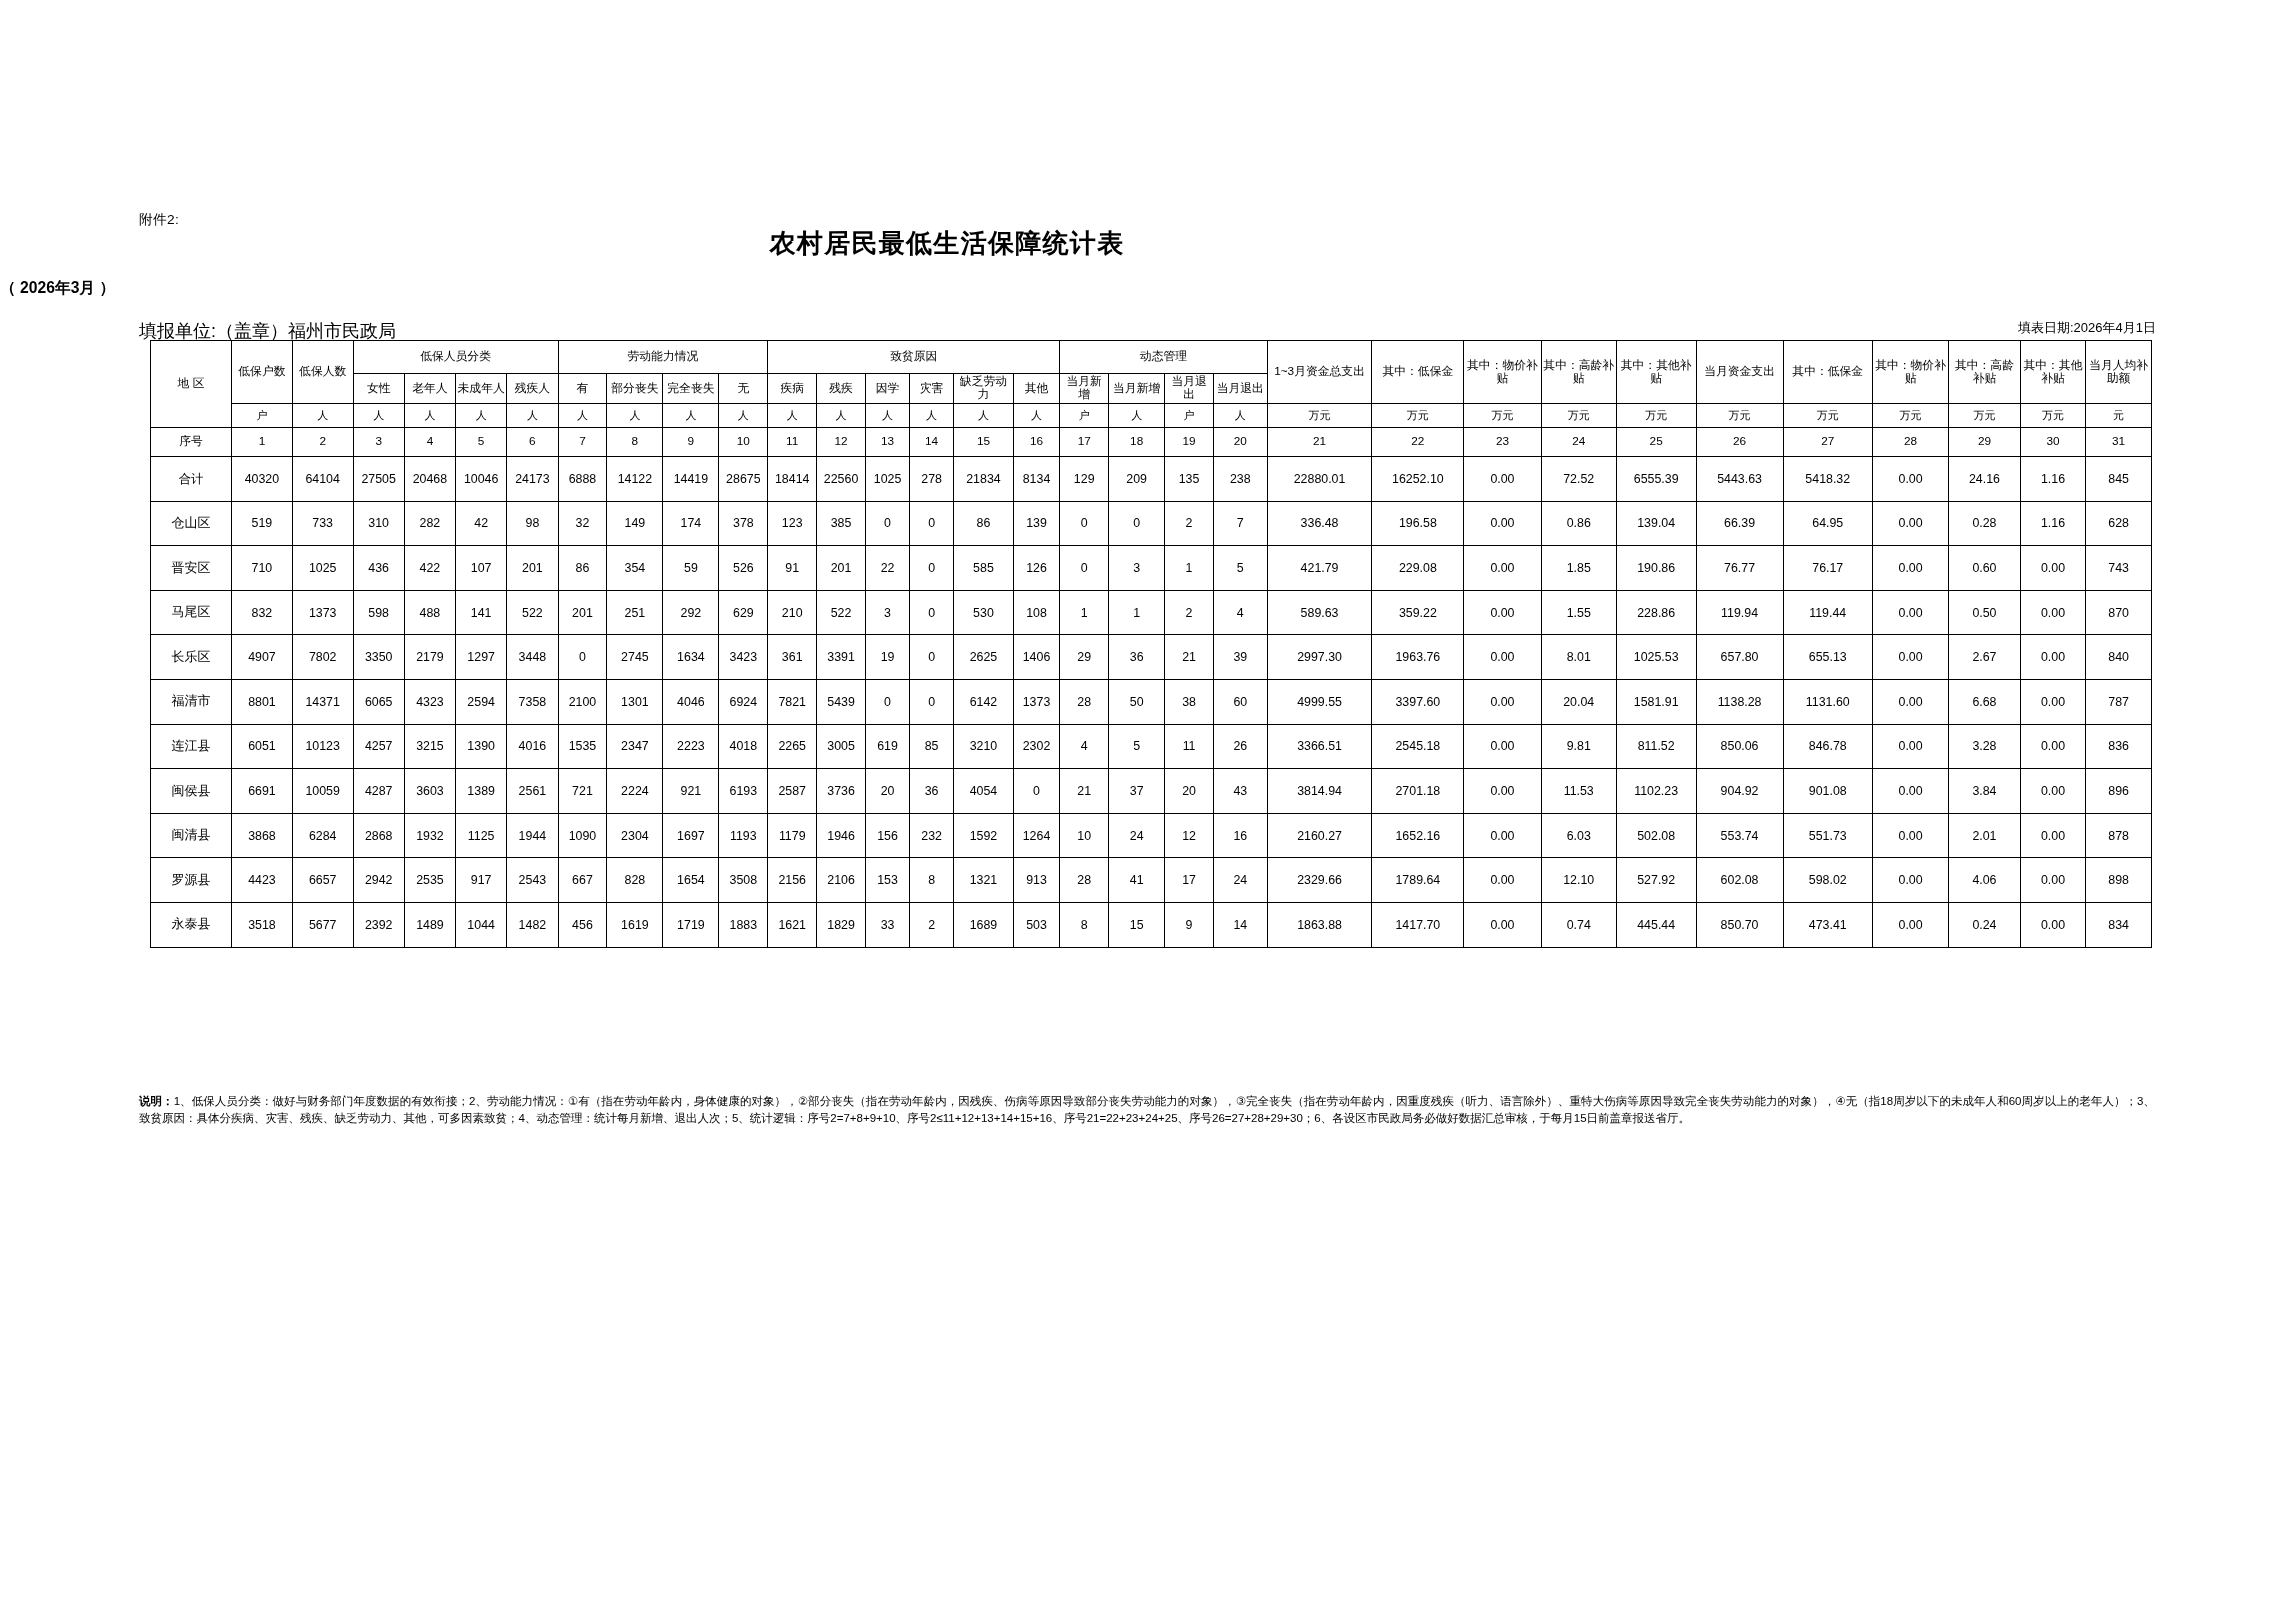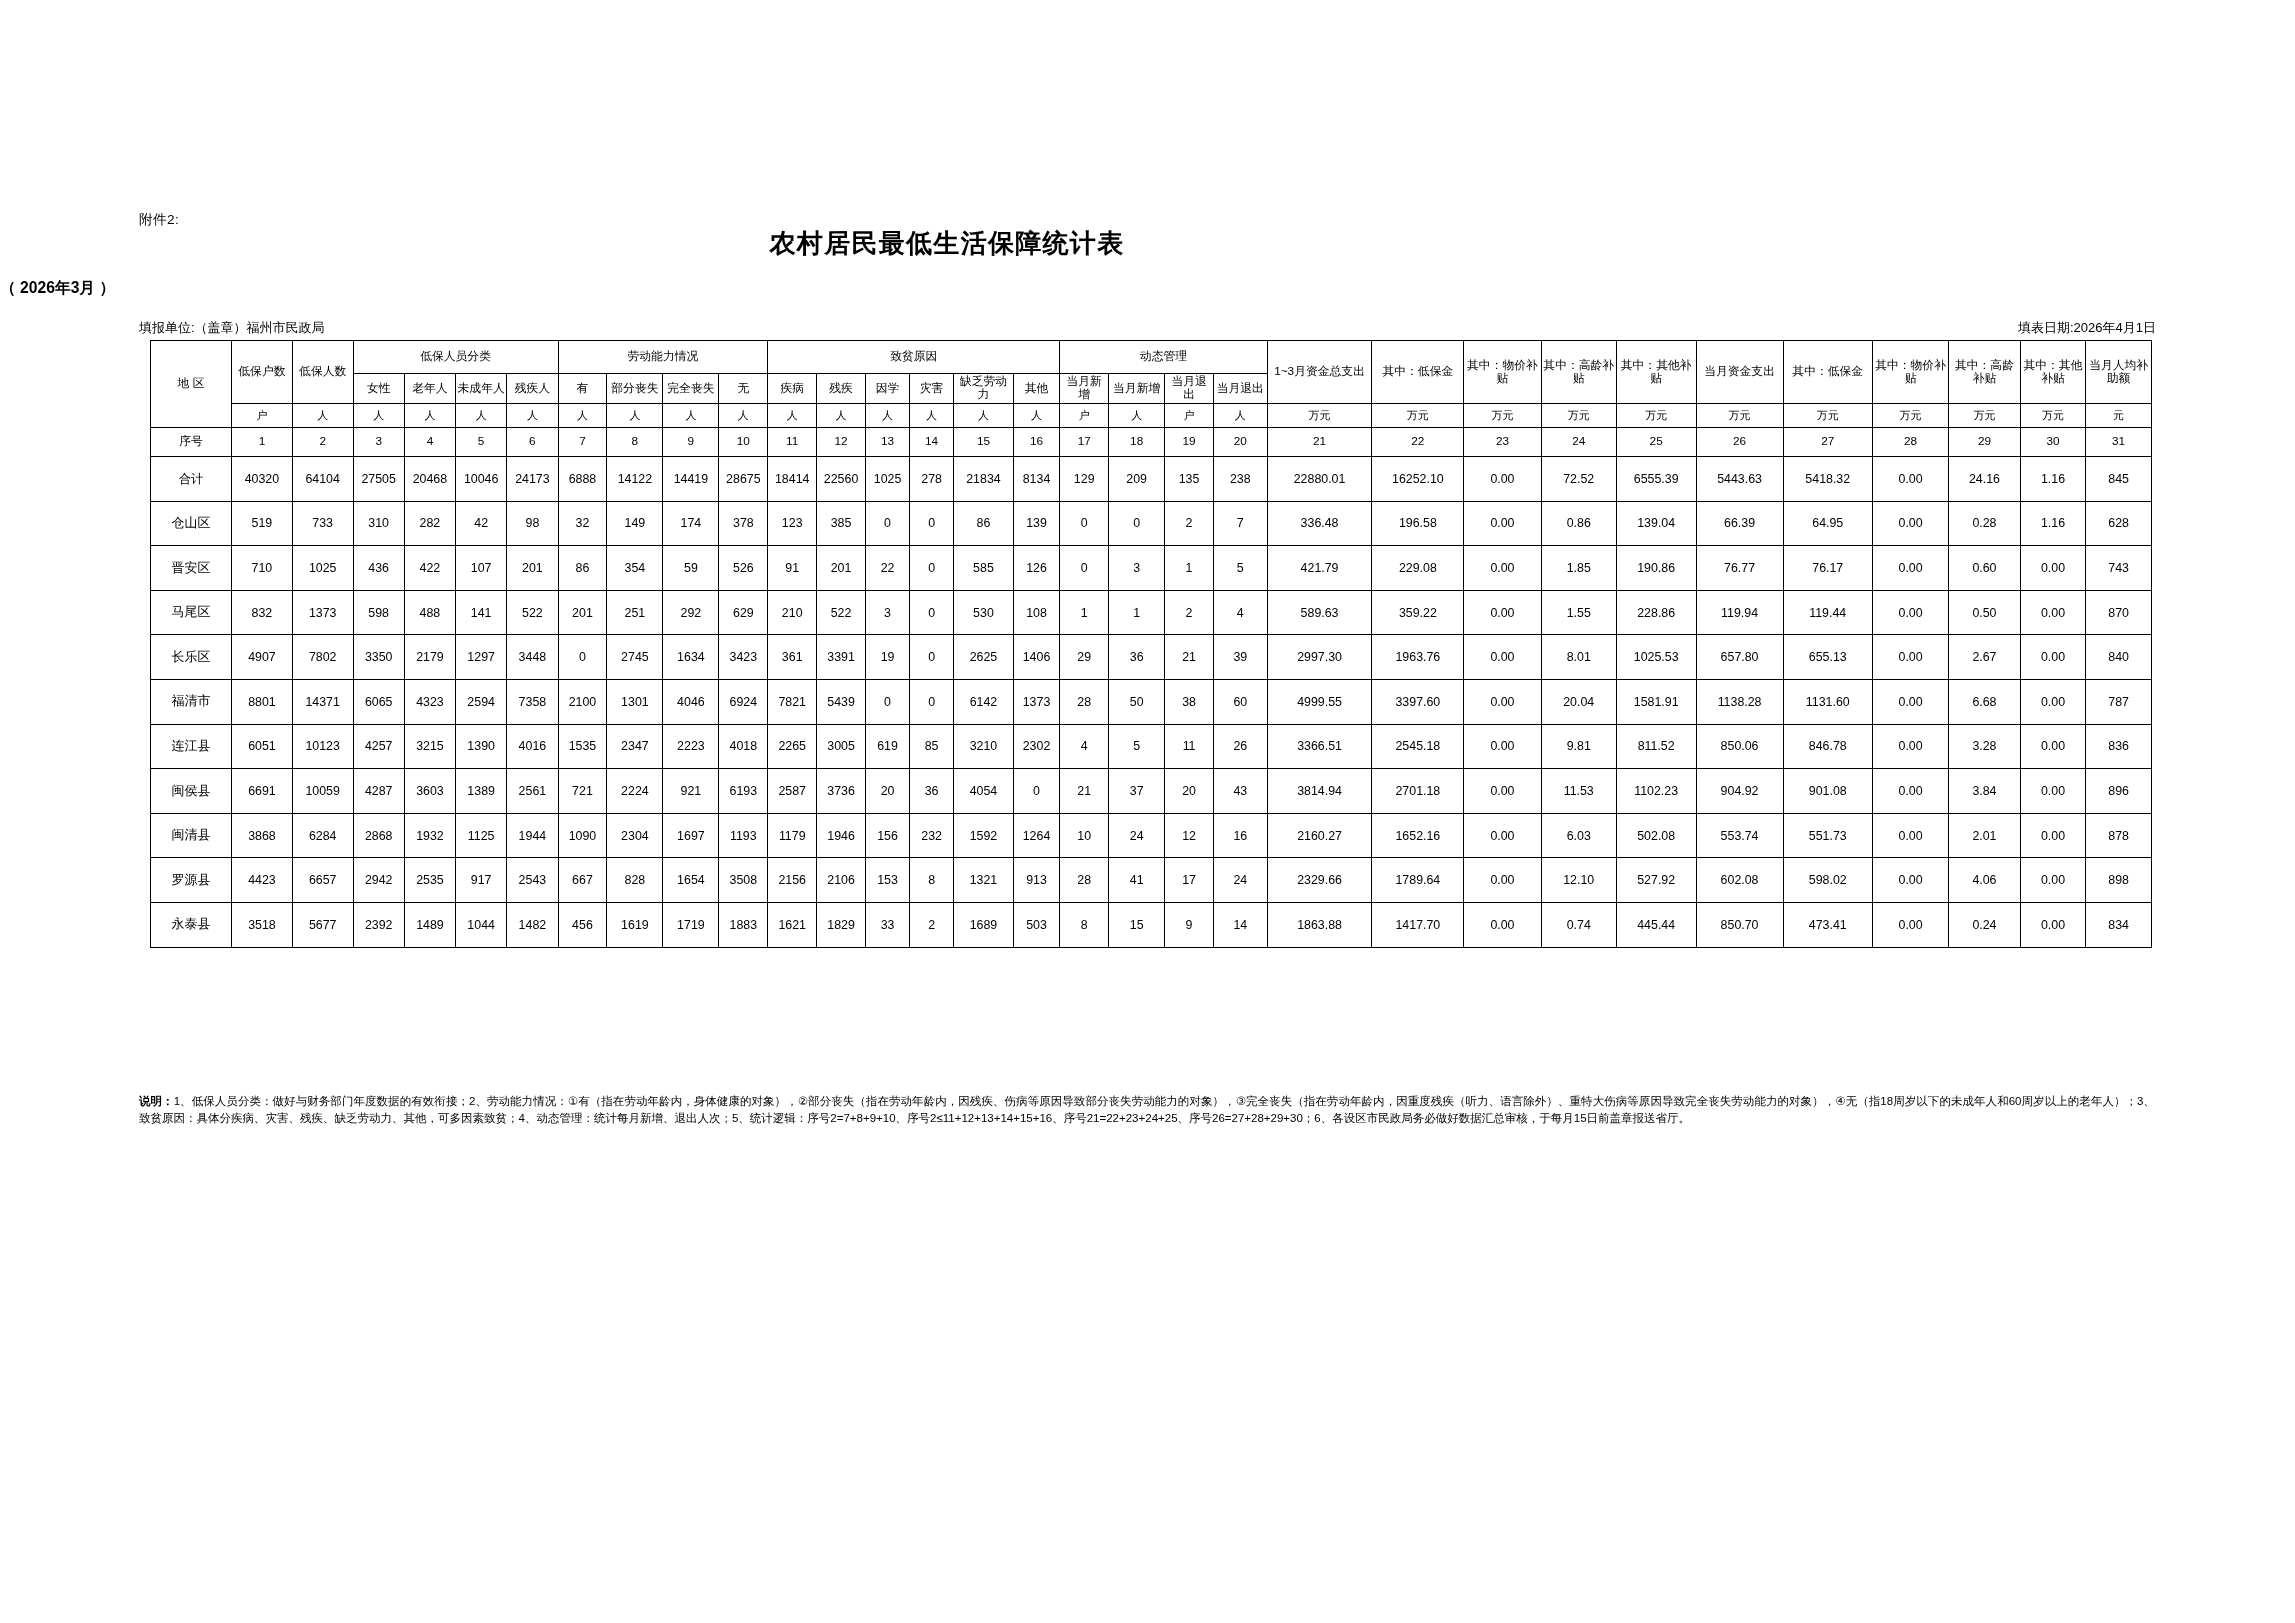--- a/index.html
+++ b/index.html
@@ -43,21 +43,21 @@
     left: 0;
     top: 278px;
     width: 2295px;
     font-size: 15.7px;
     font-weight: bold;
   }
   .meta-left {
     position: absolute;
     left: 139px;
     top: 319px;
-    font-size: 13px;
+    font-size: 18px;
   }
   .meta-right {
     position: absolute;
     right: 139px;
     top: 319px;
     font-size: 13px;
     text-align: center;
   }
   table.main {
     position: absolute;

